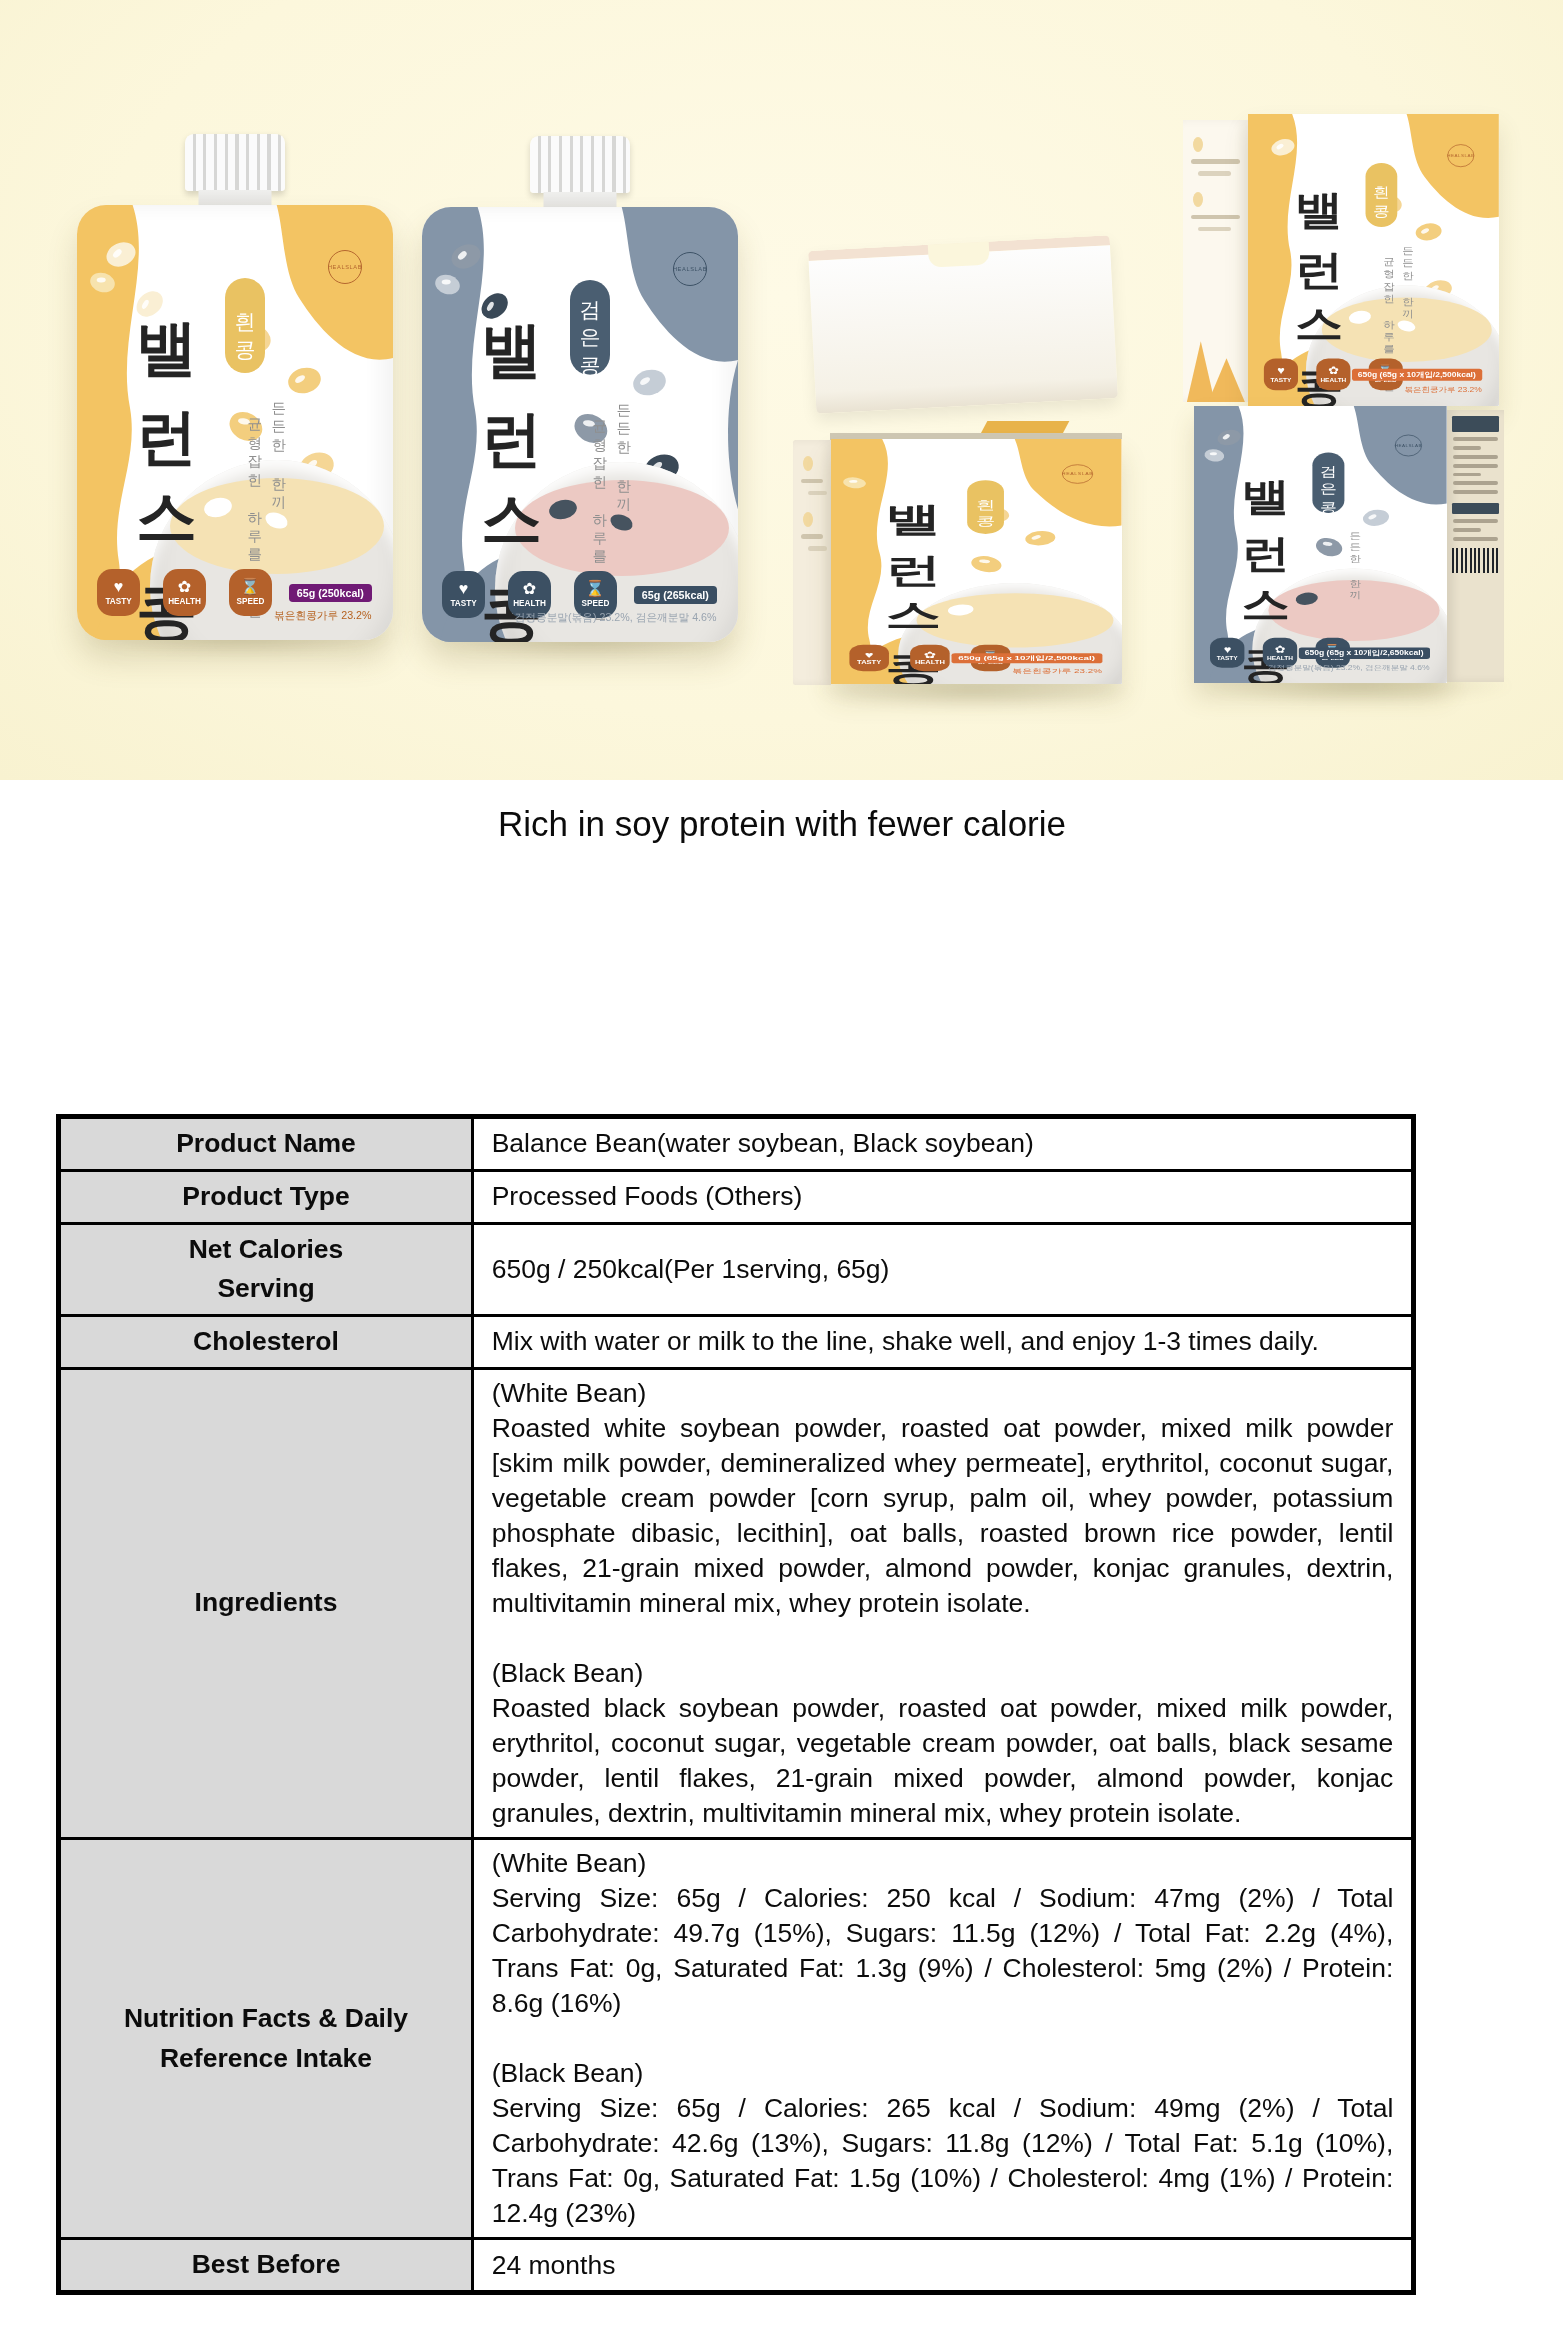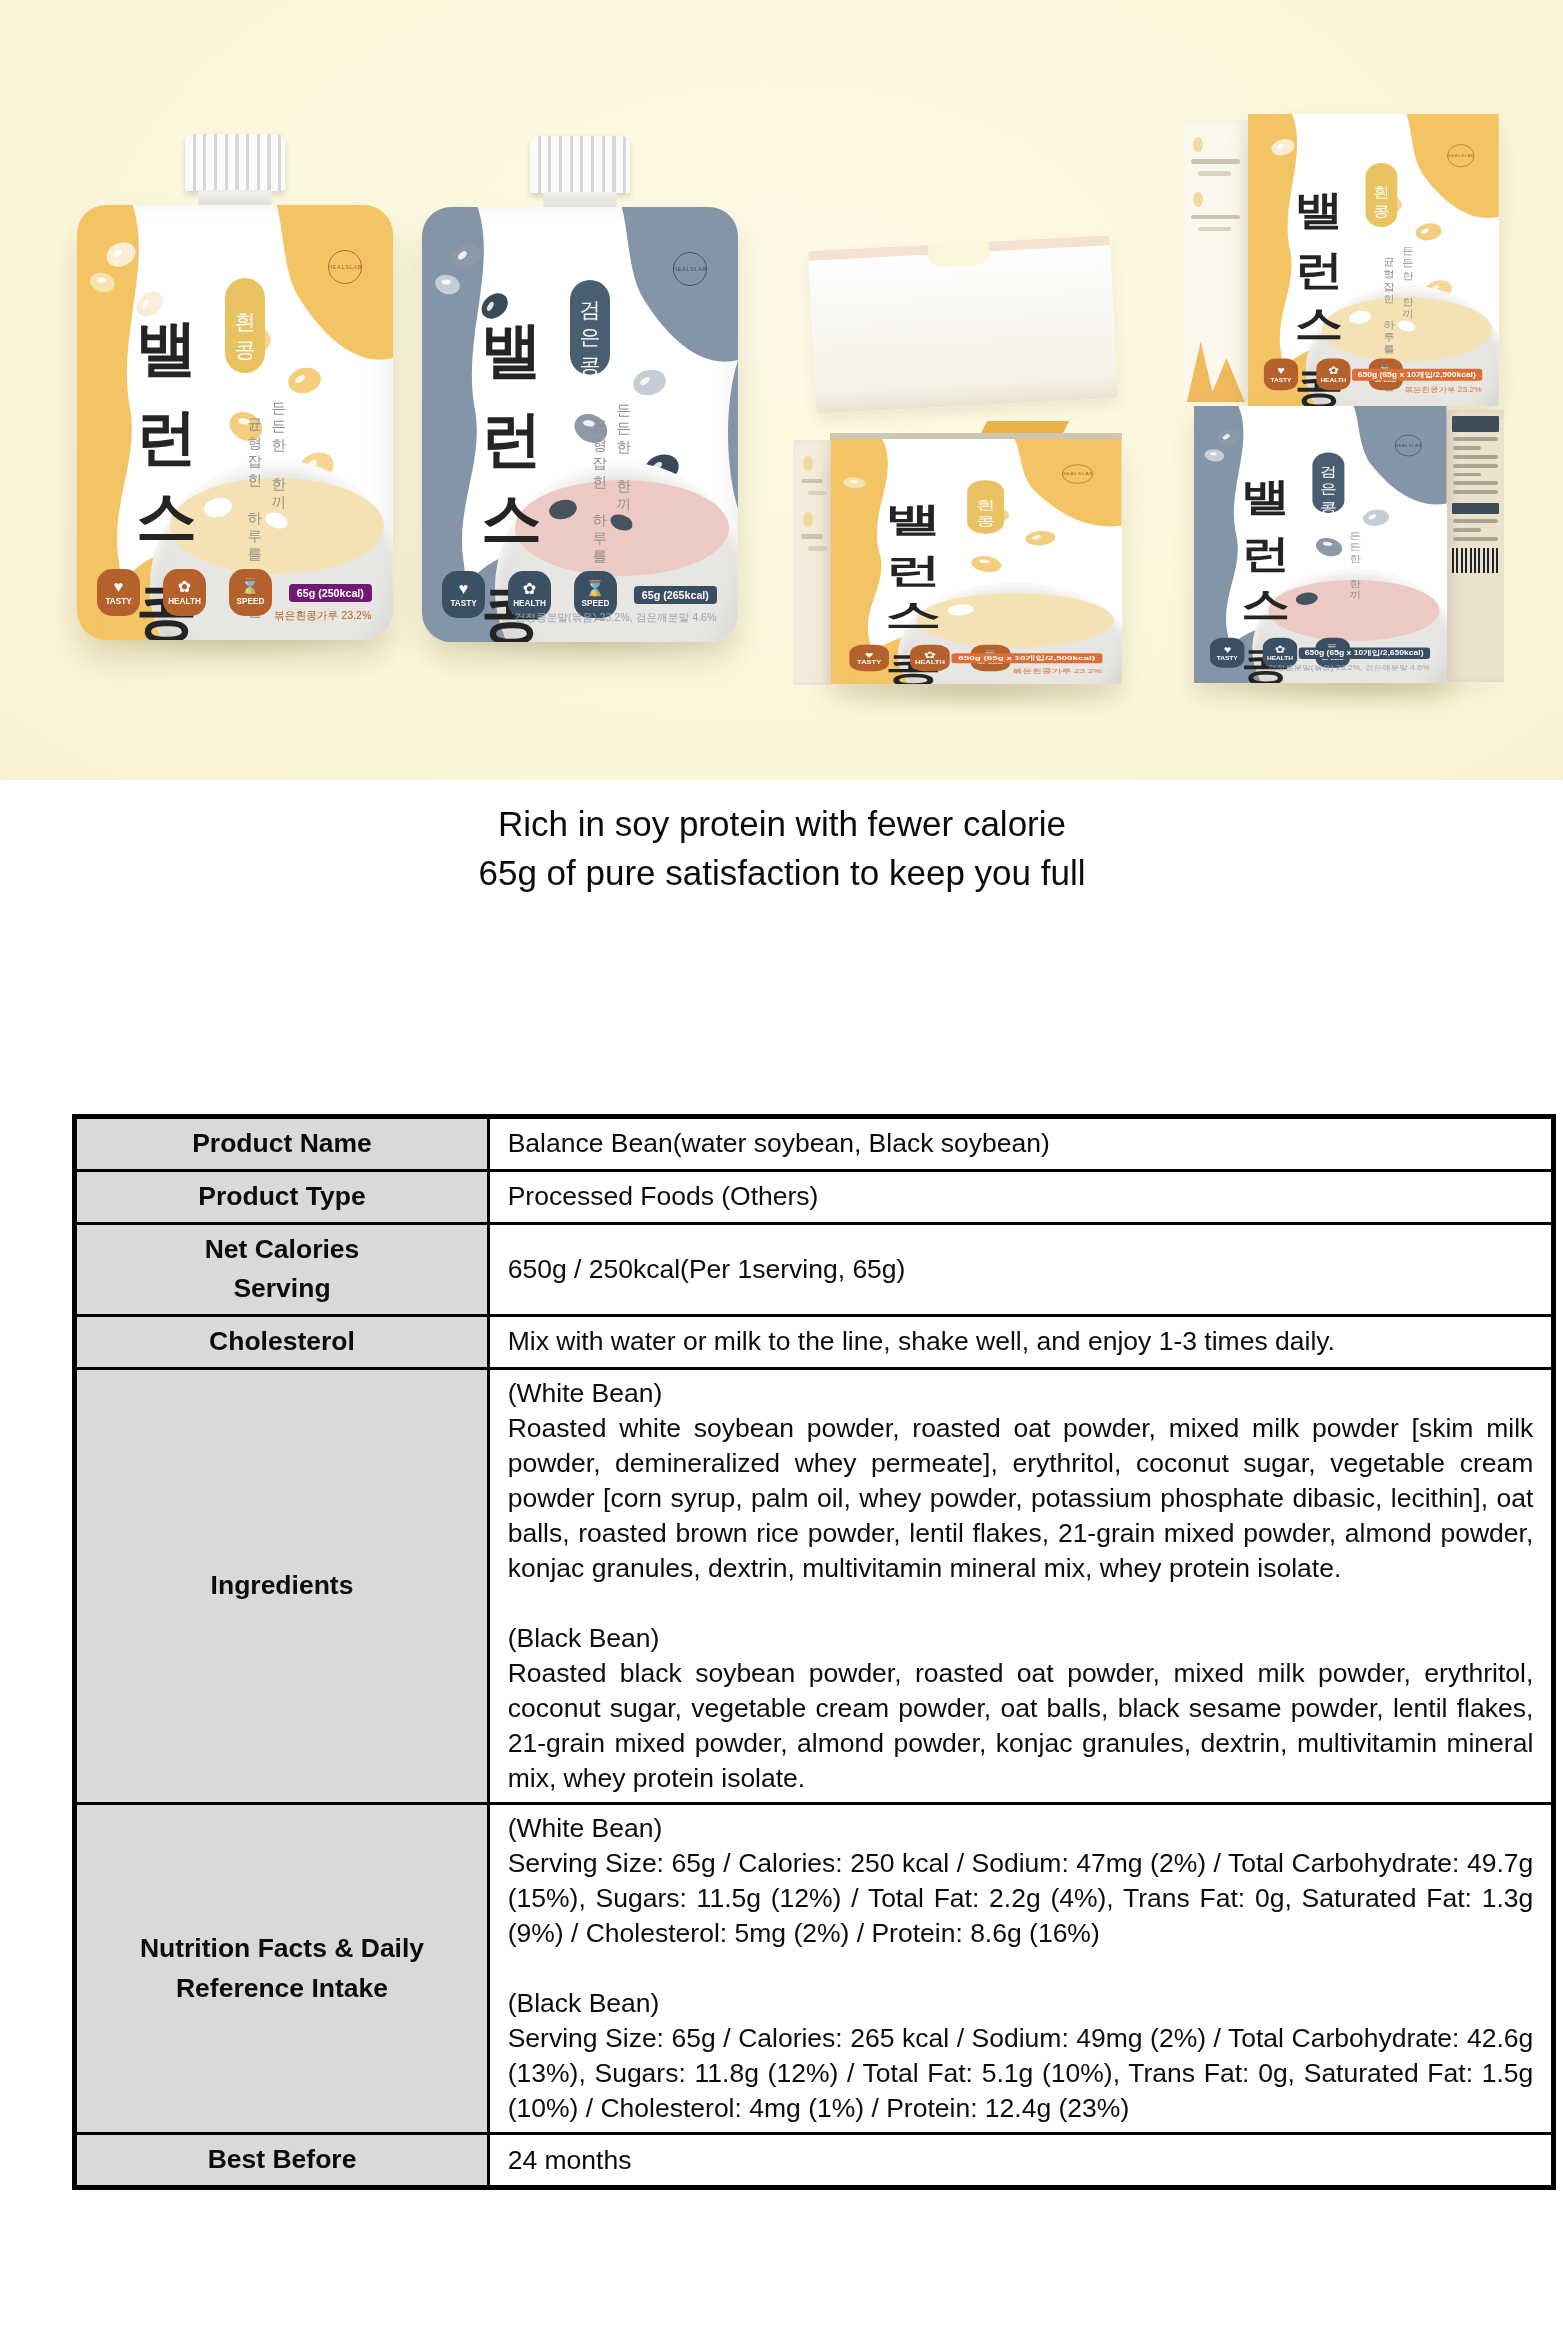--- a/index.html
+++ b/index.html
@@ -139,21 +139,21 @@
   .feat-dot { width:10px; height:15px; border-radius:50%; background:#F2D9A0; margin:16.4px 0 2.5px 10px; }
 
   .mini { position:absolute; left:0; top:0; width:316px; height:435px; }
 
   
   .intro { position:absolute; left:0; top:780px; width:1564px; text-align:center; background:#fff; }
   .title { margin-top:96px; font-size:66px; font-weight:bold; letter-spacing:0; color:#000; }
   .subtitle { margin-top:19px; font-size:35px; line-height:49px; color:#0b0b0b; }
 
   
-  .sheet { position:absolute; left:72px; top:1114px; width:1484px; }
+  .sheet { position:absolute; left:56px; top:1114px; width:1360px; }
   table.spec { width:100%; border-collapse:collapse; table-layout:fixed; border:5px solid #000; }
   table.spec col.c1 { width:414px; }
   table.spec th, table.spec td { border:3.8px solid #000; }
   table.spec th { background:#D9D9D9; font-size:26.5px; font-weight:bold; text-align:center;
                   vertical-align:middle; line-height:1.5; padding:5px 8.8px; }
   table.spec td { background:#fff; font-size:26.5px; vertical-align:middle; padding:6.3px 17.7px; line-height:1.32; }
   td.para { line-height:35px; text-align:justify; padding:10px 17.7px; }
   .blockgap { height:35px; }
   tr.r-s  th, tr.r-s  td { height:47px; }
   tr.r-m  th, tr.r-m  td { height:80px; }
@@ -429,21 +429,20 @@
         <div class="s-line short"></div>
         <div class="s-line"></div>
         <div class="barcode"></div>
       </div>
     </div>
   </div>
 
   <div class="intro">
     <div class="subtitle">
       <div>Rich in soy protein with fewer calorie</div>
-      <div>65g of pure satisfaction to keep you full</div>
     </div>
   </div>
 
   <div class="sheet">
     <table class="spec">
       <colgroup>
           <col class="c1">
           <col>
         </colgroup>
       <tbody>

